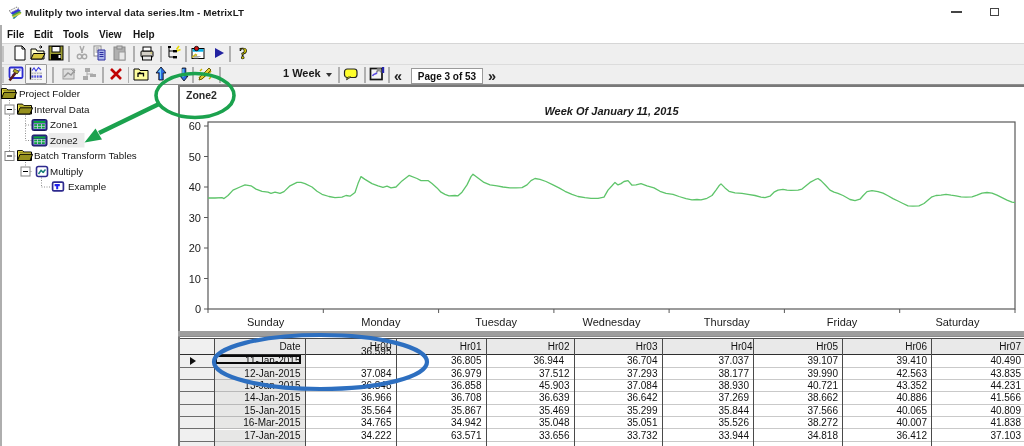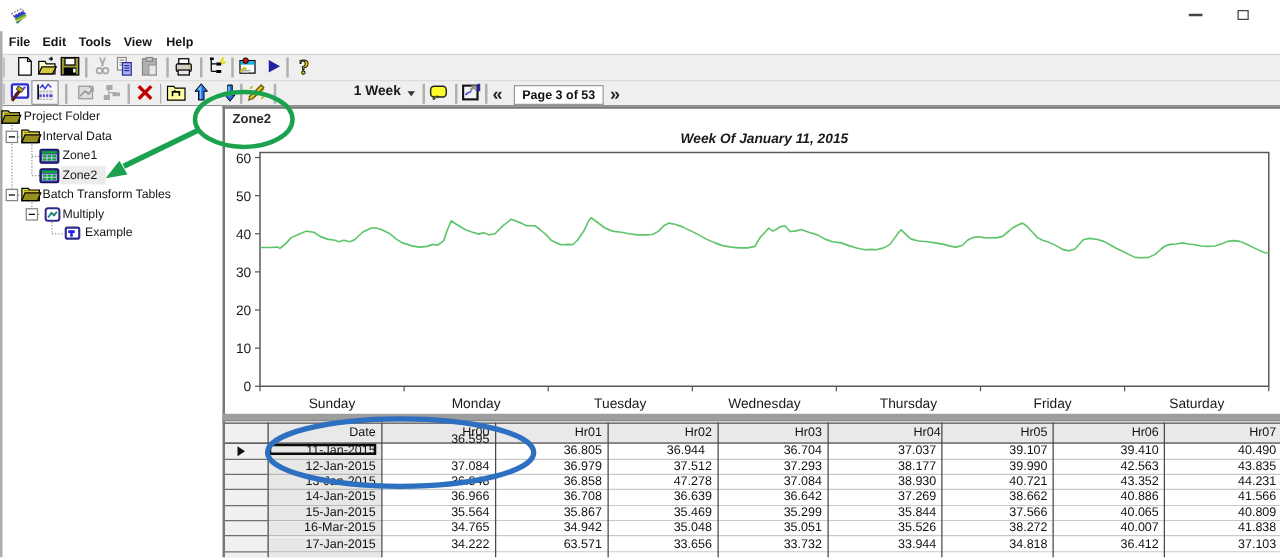--- a/index.html
+++ b/index.html
@@ -22,20 +22,21 @@
 </style></head>
 <body>
 <div class="titlebar">
  <svg width="16" height="16" viewBox="0 0 16 16" style="position:absolute;left:7px;top:5px">
   <path d="M2 6l8-4 2 1.5-8 4z" fill="#fff" stroke="#555" stroke-width="0.8" stroke-dasharray="1.5,1"></path>
   <path d="M3.5 8l8-4 2.5 2-8 4z" fill="#3535d8"></path>
   <path d="M4.5 10l8-4 2 1.7-8 4z" fill="#48a048"></path>
   <path d="M5 11.6l8-4 1.4 1.2-8 4z" fill="#c8c838"></path>
   <path d="M5.5 13l6-3-4.5 4z" fill="#1a8080"></path>
  </svg>
+ <span class="title-text">Mulitply two interval data series.ltm - MetrixLT</span>
  <div style="position:absolute;left:951px;top:11px;width:11px;height:1.6px;background:#444"></div>
  <div style="position:absolute;left:990px;top:7.5px;width:9px;height:8.5px;border:1.4px solid #444"></div>
 </div>
 <div class="menubar">
  <span style="left:7px">File</span>
     <span style="left:34px">Edit</span>
     <span style="left:63px">Tools</span>
     <span style="left:99px">View</span>
     <span style="left:133px">Help</span>
 </div>
@@ -296,21 +297,21 @@
 <div class="tc" style="left:661.5px;top:367.8px;width:87.5px;height:12.3px;line-height:12.9px">38.177</div>
 <div class="tc" style="left:753.0px;top:367.8px;width:85.0px;height:12.3px;line-height:12.9px">39.990</div>
 <div class="tc" style="left:842.0px;top:367.8px;width:85.0px;height:12.3px;line-height:12.9px">42.563</div>
 <div class="tc" style="left:931.0px;top:367.8px;width:90.0px;height:12.3px;line-height:12.9px">43.835</div>
 <div style="position:absolute;left:214px;top:380.1px;width:90.5px;height:12.3px;background:#e7e7e6;border-bottom:1px solid #b9b9b9"></div>
 <div style="position:absolute;left:304.5px;top:380.1px;width:720.5px;height:12.3px;background:#fff;border-bottom:1px solid #c9c9c9"></div>
 <div style="position:absolute;left:180px;top:380.1px;width:34px;height:12.3px;border-bottom:1px solid #6e6e6e"></div>
 <div class="tc" style="left:214.0px;top:380.1px;width:86.5px;height:12.3px;line-height:12.9px">13-Jan-2015</div>
 <div class="tc" style="left:304.5px;top:380.1px;width:87.0px;height:12.3px;line-height:12.9px">36.848</div>
 <div class="tc" style="left:395.5px;top:380.1px;width:86.0px;height:12.3px;line-height:12.9px">36.858</div>
-<div class="tc" style="left:485.5px;top:380.1px;width:84.0px;height:12.3px;line-height:12.9px">47.278</div>
+<div class="tc" style="left:485.5px;top:380.1px;width:84.0px;height:12.3px;line-height:12.9px">45.903</div>
 <div class="tc" style="left:573.5px;top:380.1px;width:84.0px;height:12.3px;line-height:12.9px">37.084</div>
 <div class="tc" style="left:661.5px;top:380.1px;width:87.5px;height:12.3px;line-height:12.9px">38.930</div>
 <div class="tc" style="left:753.0px;top:380.1px;width:85.0px;height:12.3px;line-height:12.9px">40.721</div>
 <div class="tc" style="left:842.0px;top:380.1px;width:85.0px;height:12.3px;line-height:12.9px">43.352</div>
 <div class="tc" style="left:931.0px;top:380.1px;width:90.0px;height:12.3px;line-height:12.9px">44.231</div>
 <div style="position:absolute;left:214px;top:392.4px;width:90.5px;height:12.3px;background:#e7e7e6;border-bottom:1px solid #b9b9b9"></div>
 <div style="position:absolute;left:304.5px;top:392.4px;width:720.5px;height:12.3px;background:#fff;border-bottom:1px solid #c9c9c9"></div>
 <div style="position:absolute;left:180px;top:392.4px;width:34px;height:12.3px;border-bottom:1px solid #6e6e6e"></div>
 <div class="tc" style="left:214.0px;top:392.4px;width:86.5px;height:12.3px;line-height:12.9px">14-Jan-2015</div>
 <div class="tc" style="left:304.5px;top:392.4px;width:87.0px;height:12.3px;line-height:12.9px">36.966</div>

